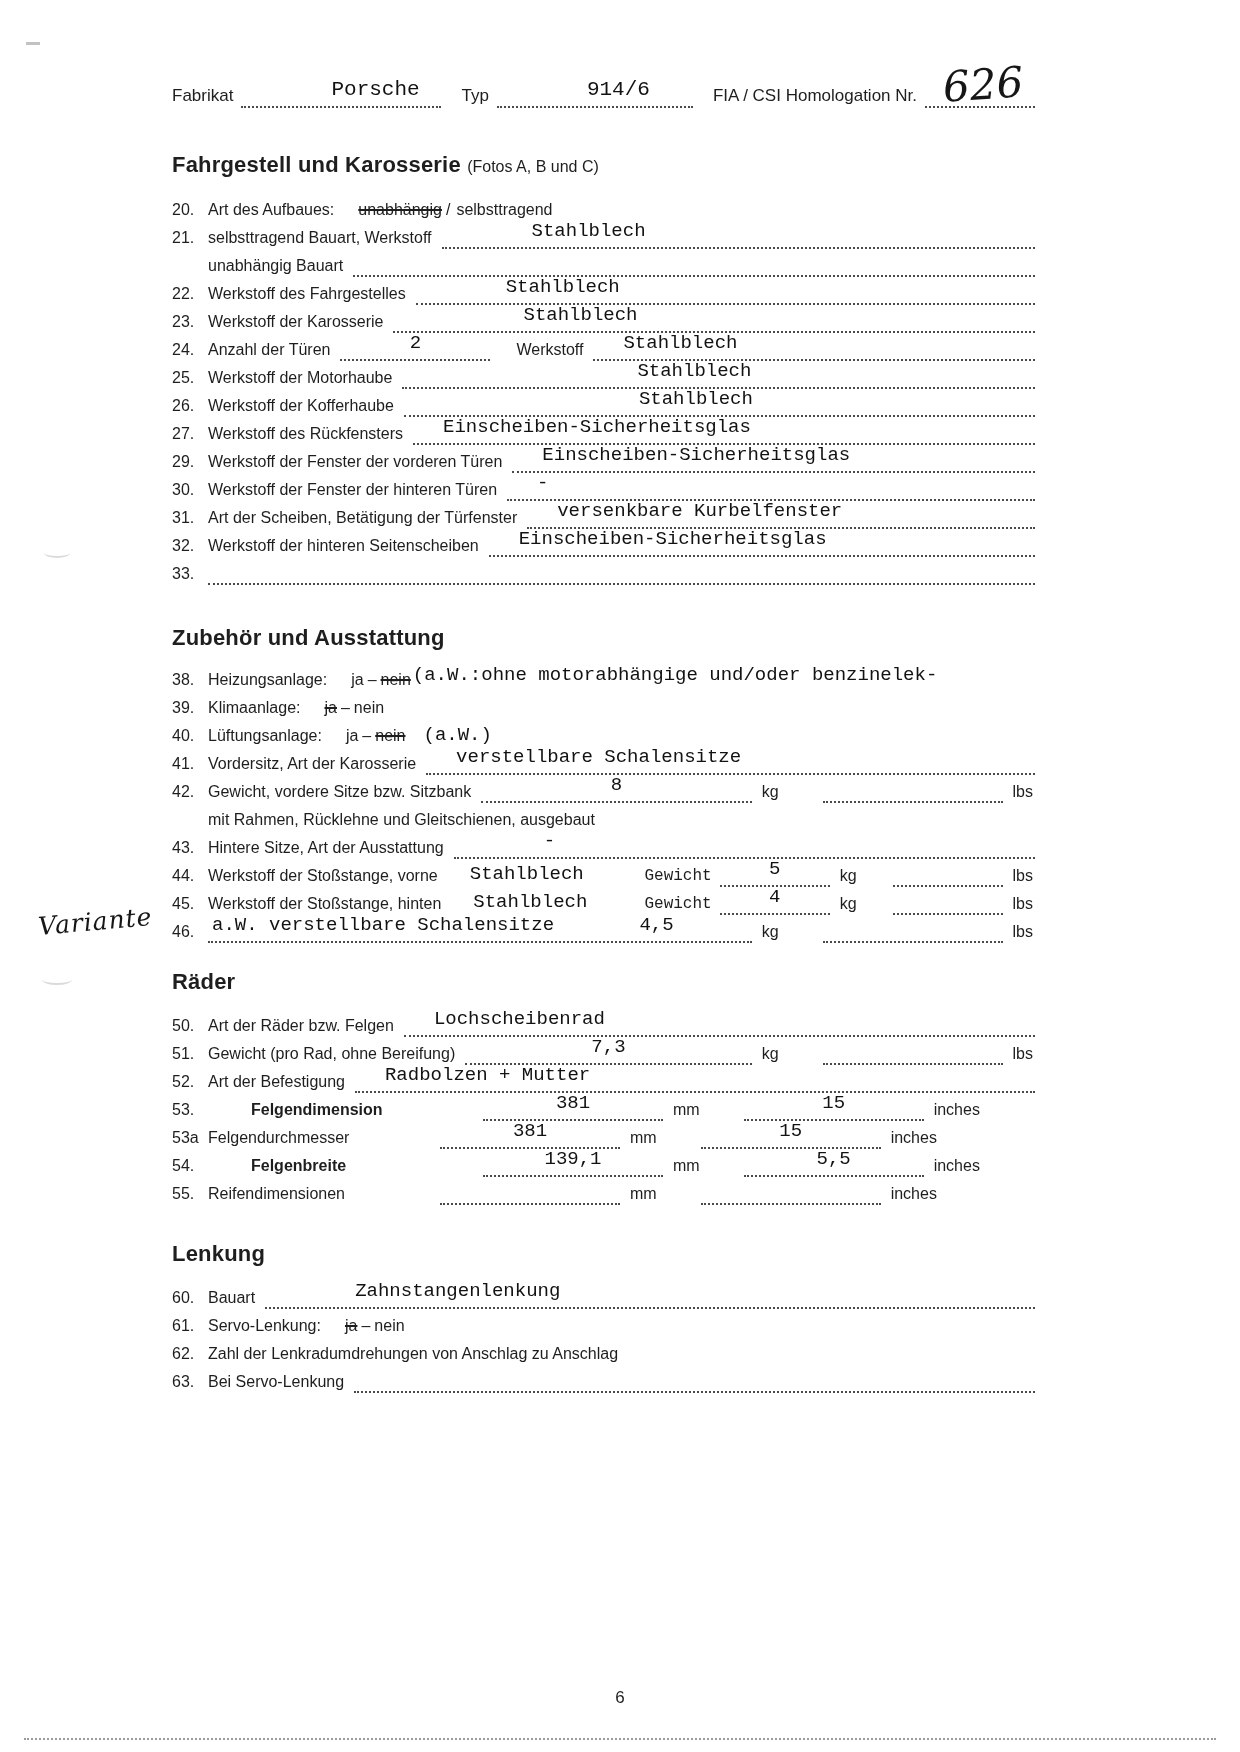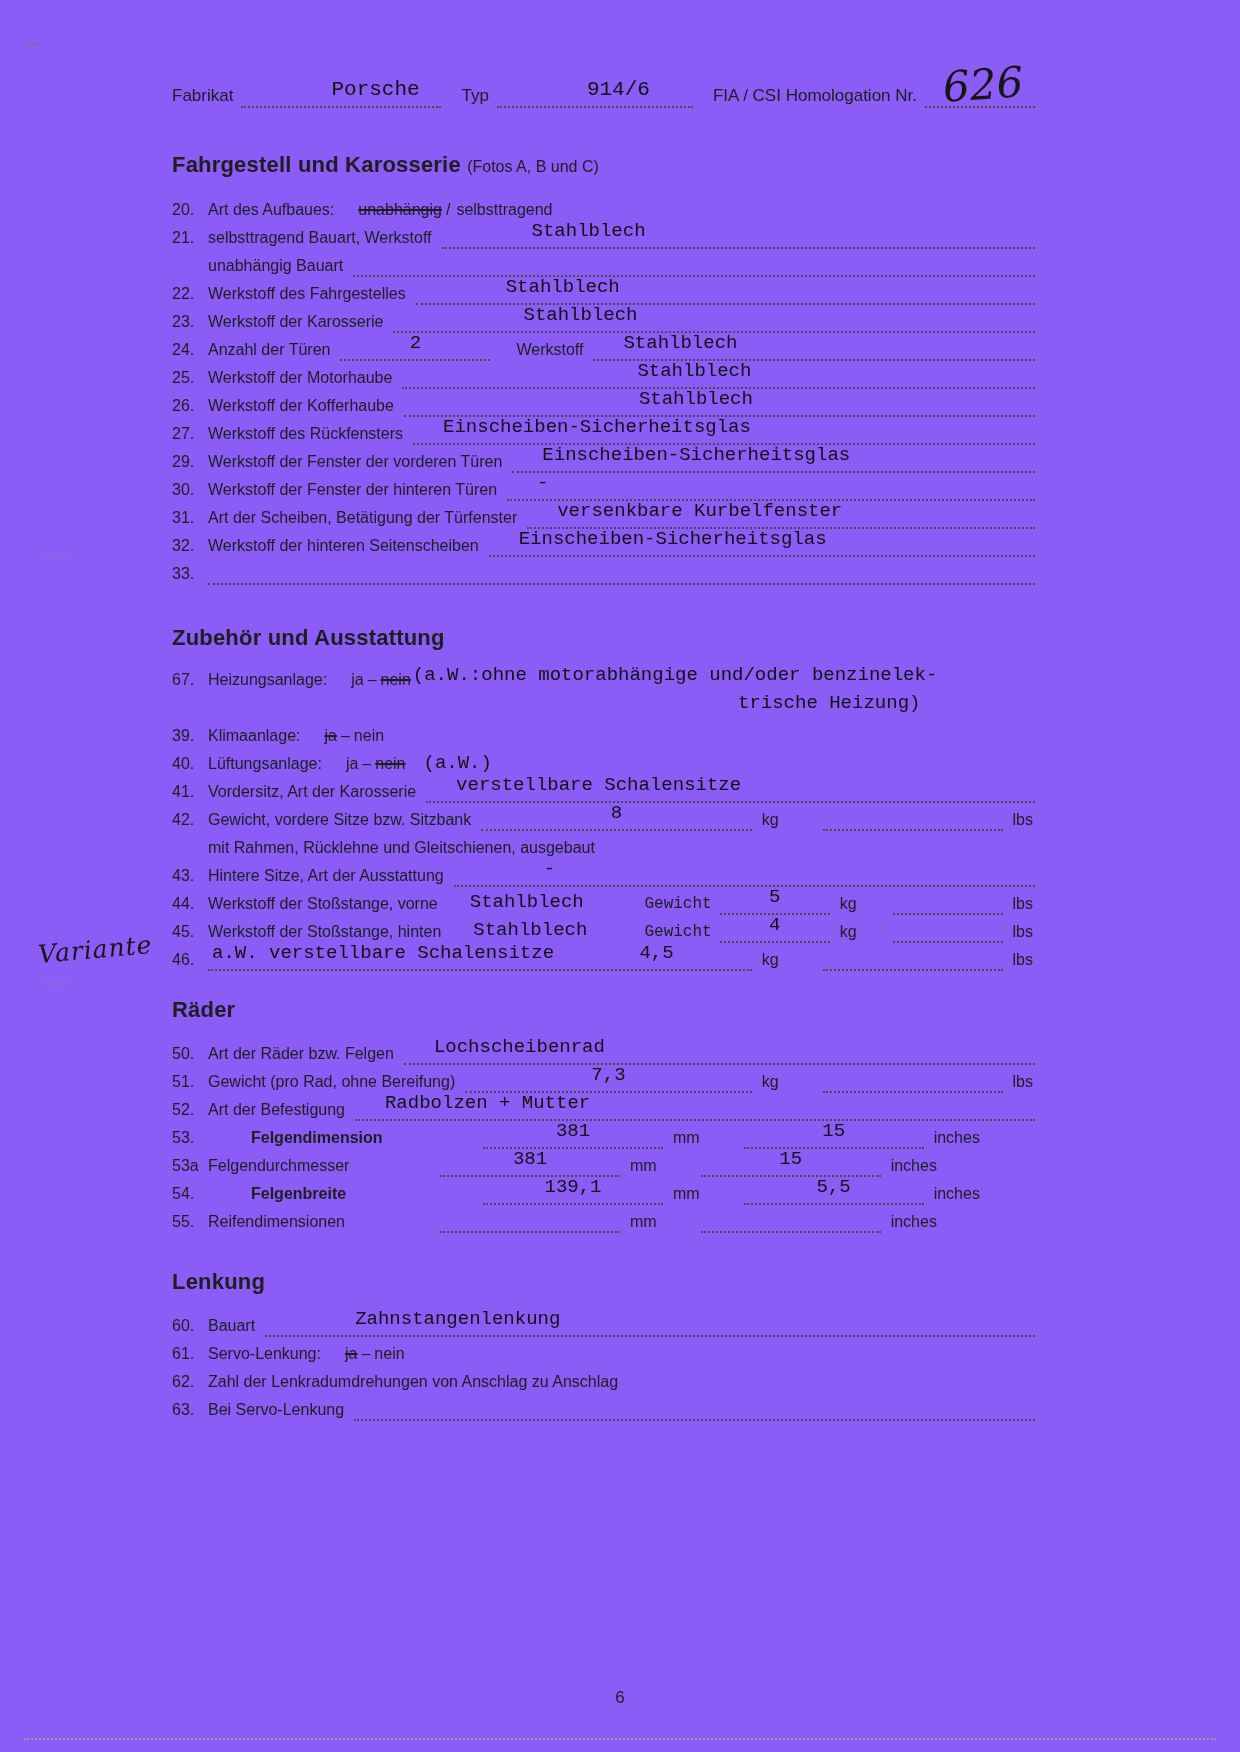--- a/index.html
+++ b/index.html
@@ -1,18 +1,18 @@
 <!DOCTYPE html>
 <html><head>
 <meta charset="utf-8">
 <style>
   html,body { margin:0; padding:0; background:#e8e8e6; }
   .sheet {
     position:relative; width:1240px; height:1752px; margin:0 auto;
-    background:#8b5cf6; color:#1e1e1e; overflow:hidden;
+    background:#ffffff; color:#1e1e1e; overflow:hidden;
     font-family:"Liberation Sans", sans-serif;
   }
   .content { padding:62px 205px 0 172px; }
 
   
   .hdr { display:flex; align-items:flex-end; height:46px; }
   .hdr .lab { font-size:17px; padding:0 8px 2px 0; white-space:nowrap; }
   .hfill { border-bottom:2px dotted #4a4a4a; position:relative; display:flex; align-items:flex-end; }
   .hfill.f1 { width:250px; }
   .hfill.f2 { width:245px; }
@@ -237,31 +237,28 @@
         </div>
 
       </div>
     </section>
 
     <section class="sec2">
       <h2>Zubehör und Ausstattung</h2>
       <div class="rows">
 
         <div class="row">
-          <span class="num">67.</span>
+          <span class="num">38.</span>
           <span class="lbl">Heizungsanlage:</span>
           <span class="opt">ja</span>
           <span class="dash">–</span>
           <span class="opt xout" style="margin-left:0">nein</span>
           <span class="typed note1">(a.W.:ohne motorabhängige und/oder benzinelek-</span>
         </div>
 
-        <div class="row">
-          <span class="typed note2">trische Heizung)</span>
-        </div>
 
         <div class="row">
           <span class="num">39.</span>
           <span class="lbl">Klimaanlage:</span>
           <span class="opt xout">ja</span>
           <span class="dash">–</span>
           <span class="opt" style="margin-left:0">nein</span>
         </div>
 
         <div class="row">

